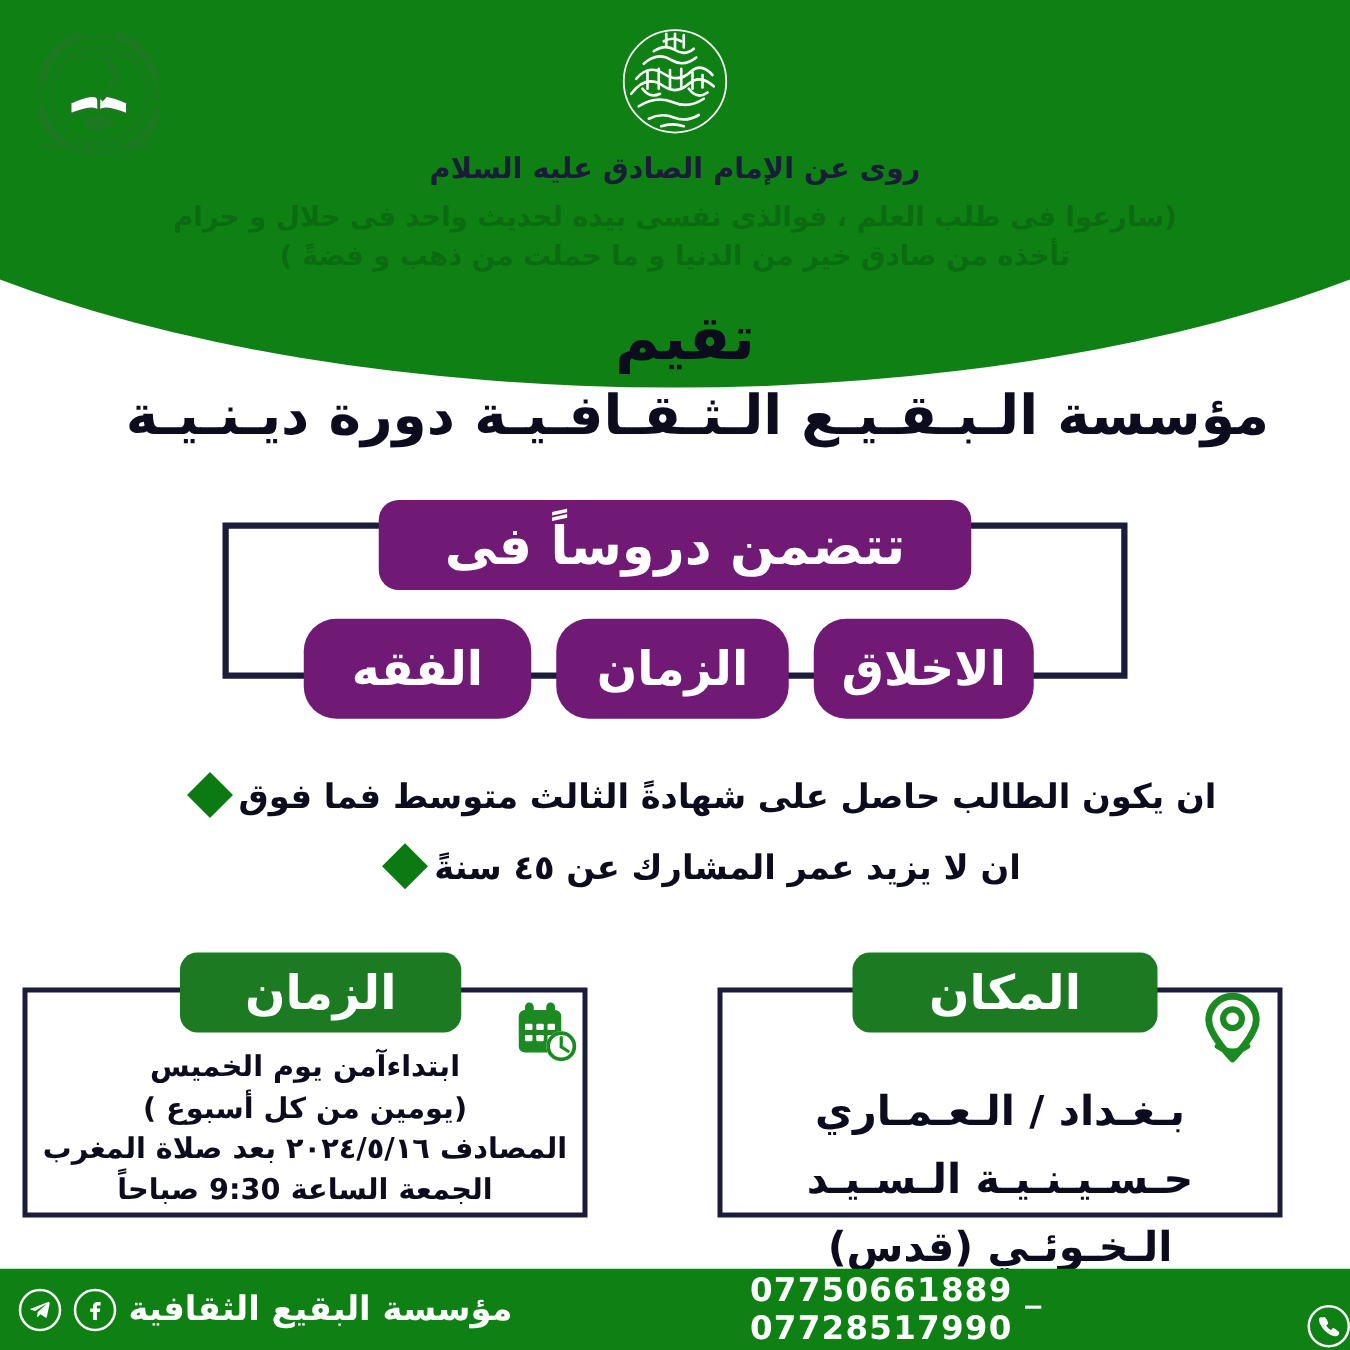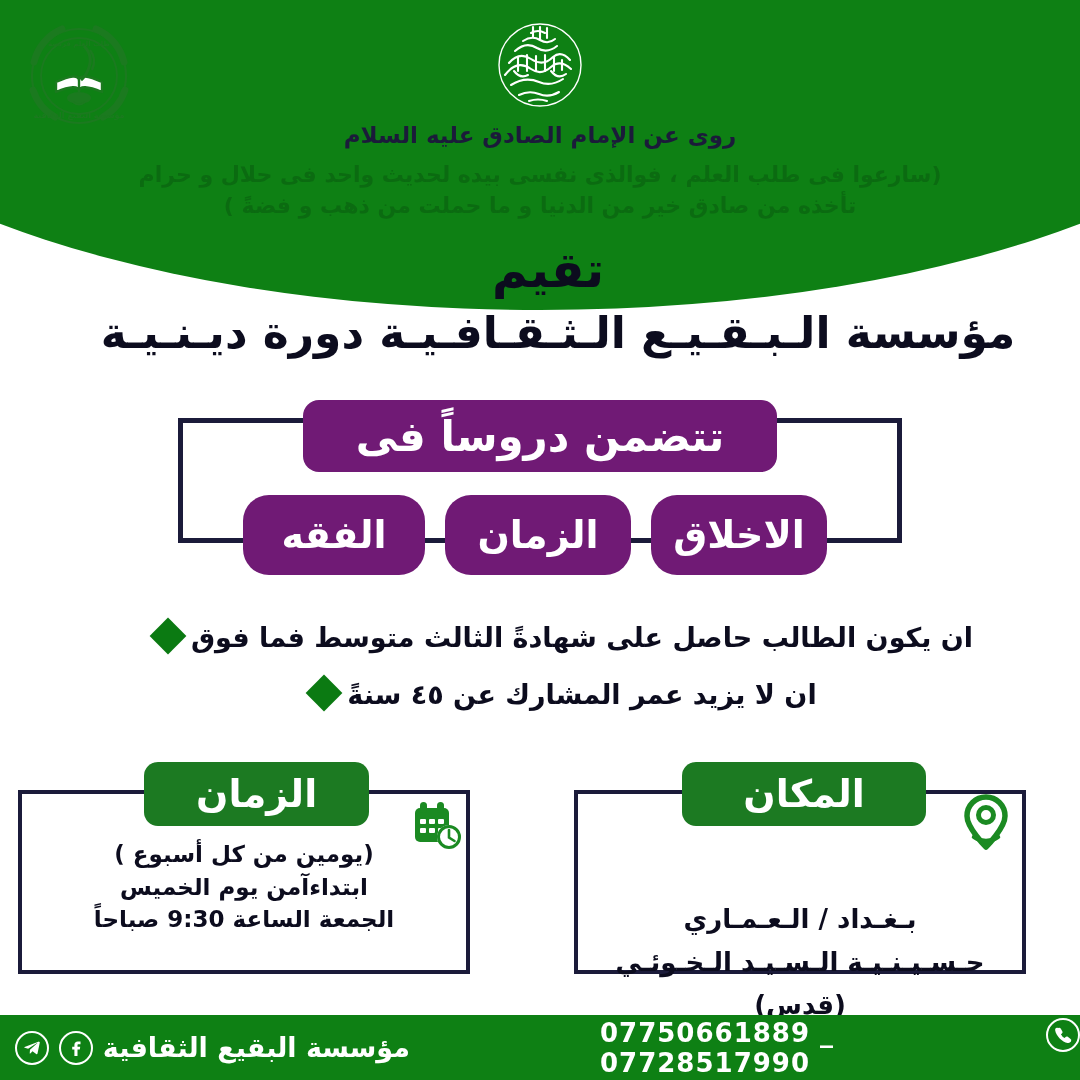--- a/index.html
+++ b/index.html
@@ -108,33 +108,33 @@
 
   .box-icon{ position:absolute; z-index:7; }
   .ic-cal{ top:798px; left:408px; width:56px; height:56px; }
   .ic-pin{ top:793px; left:958px; width:56px; height:60px; }
 
   .box-body{
     position:absolute; z-index:5; text-align:center; width:452px;
     font-weight:bold; color:#0c0c1e;
   }
   .body-time{ top:838px; left:18px; font-size:23px; line-height:1.42; }
-  .body-place{ top:862px; left:574px; font-size:26px; line-height:1.65; letter-spacing:1px;margin-top:36px; }
+  .body-place{ top:862px; left:574px; font-size:33px; line-height:1.65; letter-spacing:1px; }
 
   
   .footer{
     position:absolute; bottom:0; left:0; width:1080px; height:65px;
     background:#0e8014; z-index:8;
     display:flex; align-items:center;
   }
   .footer-inner{
     width:1080px; display:flex; align-items:center; justify-content:center; gap:0;
   }
   .f-right{ display:flex; align-items:center; gap:10px; width:540px; justify-content:flex-start; padding-right:130px;}
-  .f-left{ display:flex; align-items:flex-start; gap:14px; width:540px; justify-content:flex-start; padding-left:60px;}
+  .f-left{ display:flex; align-items:flex-end; gap:14px; width:540px; justify-content:flex-start; padding-left:60px;}
   .f-org{ color:#fff; font-weight:bold; font-size:27px; }
   .f-phone{ color:#fff; font-weight:bold; font-size:26px; letter-spacing:1px; direction:ltr; }
   .circ-icon{
     width:34px; height:34px; border:2px solid #fff; border-radius:50%;
     display:flex; align-items:center; justify-content:center; flex:0 0 auto;
   }
   .watermark{
     position:absolute; top:470px; left:1052px; width:20px; height:150px;
     color:#f2f2f2; font-size:9px; writing-mode:vertical-rl; z-index:1;
   }
@@ -240,22 +240,23 @@
       <rect x="12" y="30" width="6" height="5" rx="1"></rect>
       <rect x="21" y="30" width="6" height="5" rx="1"></rect>
       <rect x="30" y="30" width="6" height="5" rx="1"></rect>
     </g>
     <circle cx="41" cy="39" r="12" fill="#ffffff"></circle>
     <circle cx="41" cy="39" r="10.5" fill="none" stroke="#1b8a22" stroke-width="3"></circle>
     <path d="M41 32 v7.5 l5.5 3.5" fill="none" stroke="#1b8a22" stroke-width="2.6" stroke-linecap="round"></path>
   </svg>
 </div>
 <div class="box-body body-time">
+  <div>ابتداءآمن يوم الخميس</div>
   <div>(يومين من كل أسبوع )</div>
-  <div>ابتداءآمن يوم الخميس</div>
+  <div>المصادف ٢٠٢٤/٥/١٦ بعد صلاة المغرب</div>
   <div>الجمعة الساعة 9:30 صباحاً</div>
 </div>
 
 <div class="box box-place"></div>
 <div class="box-header hdr-place">المكان</div>
 <div class="box-icon ic-pin">
   <svg width="56" height="60" viewBox="0 0 56 60" aria-hidden="true">
     <path d="M28 4 C17.5 4 9 12.5 9 23 C9 35 28 54 28 54 C28 54 47 35 47 23 C47 12.5 38.5 4 28 4 Z" fill="none" stroke="#1b8a22" stroke-width="5.5" stroke-linejoin="round"></path>
     <circle cx="28" cy="22" r="7.5" fill="none" stroke="#1b8a22" stroke-width="5"></circle>
     <path d="M16 44 q12 8 24 0" fill="none" stroke="#1b8a22" stroke-width="4.5" stroke-linecap="round"></path>

